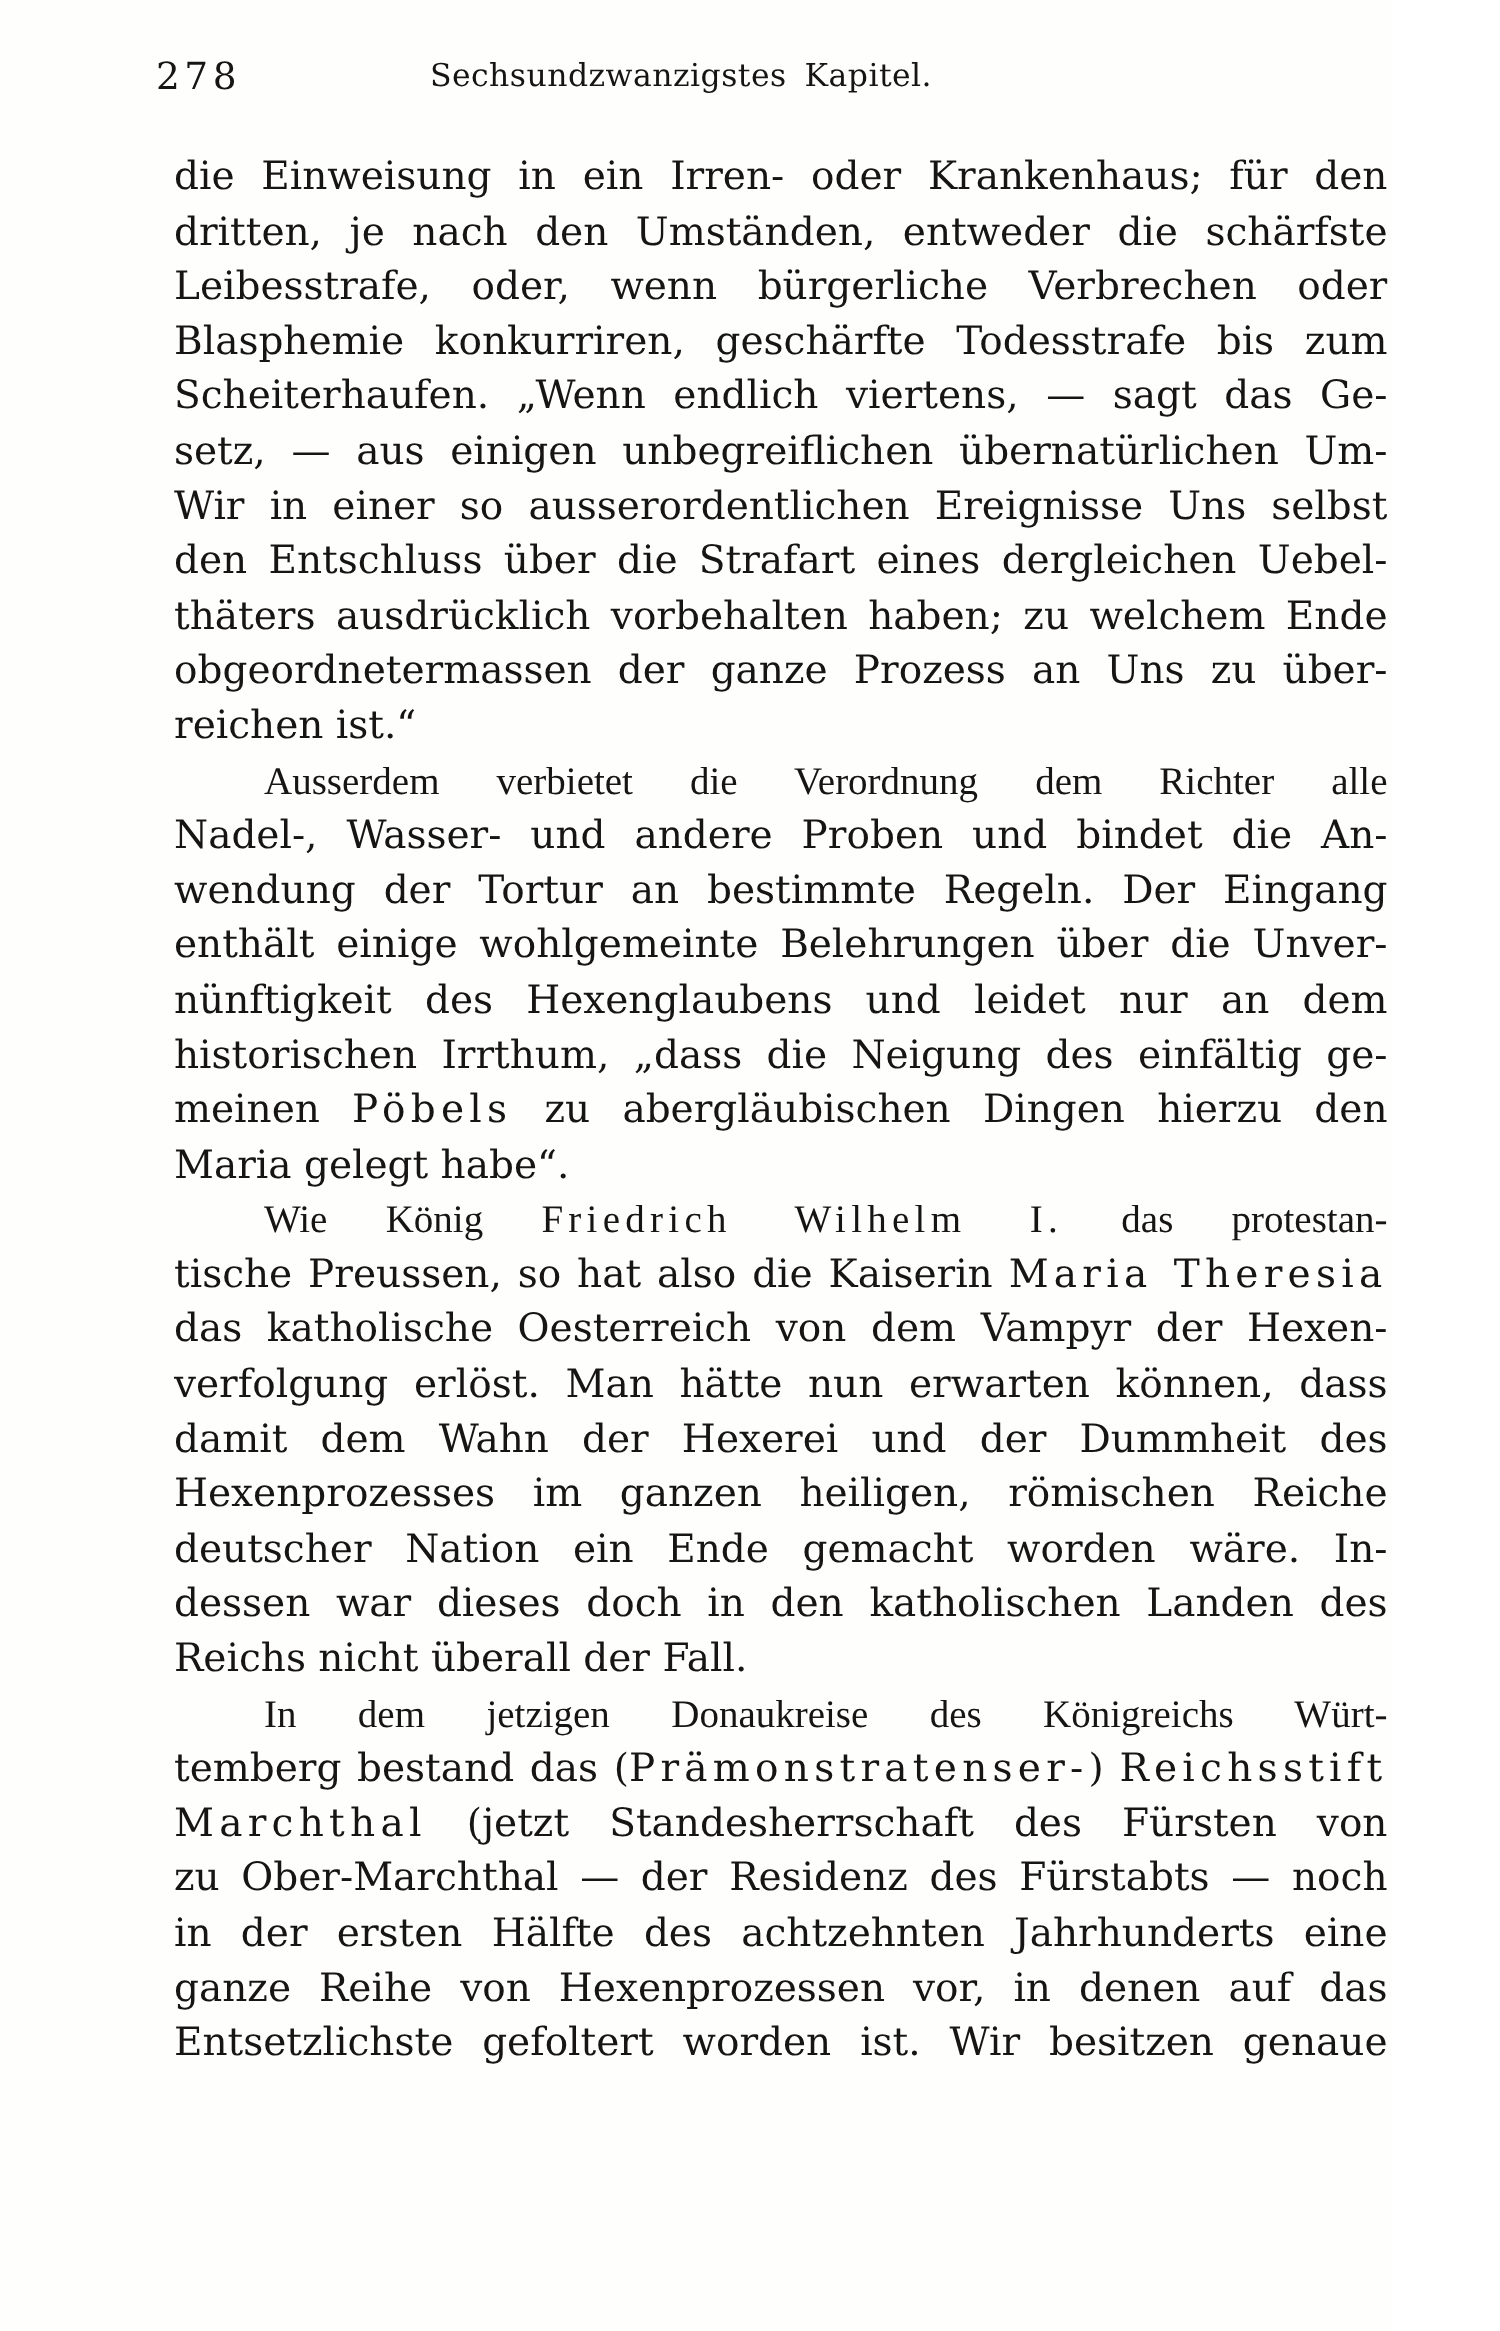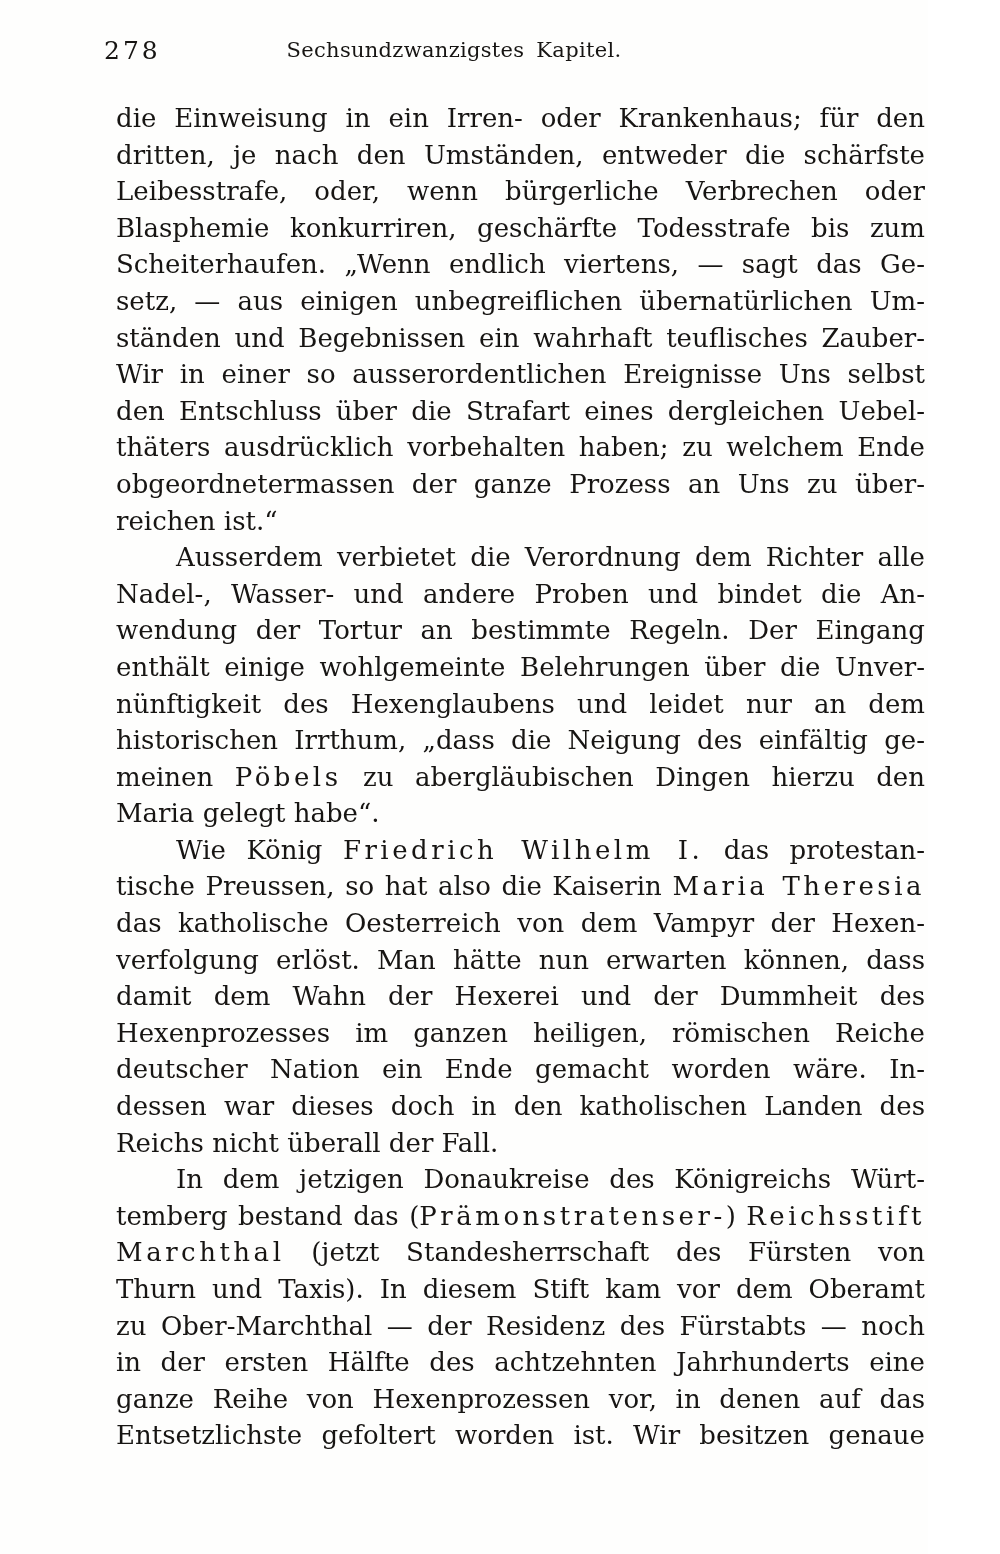--- a/index.html
+++ b/index.html
@@ -53,41 +53,41 @@
     text-align-last: justify;
     overflow: hidden;
     margin-left: 14px;
   }
   .line.nojust {
     text-align: right;
     text-align-last: left;
   }
   .line.indent {
     text-indent: 60px;
+    font-family: Liberation Serif, serif;
   }
   .sperr {
     letter-spacing: 0.135em;
   }
 </style>
 </head>
 <body>
 
 <div class="page">
   <div class="pagehead">
     <span class="pagenum">278</span>
     <span class="runhead">Sechsundzwanzigstes Kapitel.</span>
   </div>
   <div class="bodytext" id="bodytext">
       <div class="line"><span class="">die Einweisung in ein Irren- oder Krankenhaus; für den</span></div>
       <div class="line"><span class="">dritten, je nach den Umständen, entweder die schärfste</span></div>
       <div class="line"><span class="">Leibesstrafe, oder, wenn bürgerliche Verbrechen oder</span></div>
       <div class="line"><span class="">Blasphemie konkurriren, geschärfte Todesstrafe bis zum</span></div>
       <div class="line"><span class="">Scheiterhaufen.  „Wenn endlich viertens, — sagt das Ge-</span></div>
       <div class="line"><span class="">setz, — aus einigen unbegreiflichen übernatürlichen Um-</span></div>
-      <div class="line"><span class="">ständen und Begebnissen ein wahrhaft teuflisches Zauber-</span></div>
       <div class="line"><span class="">Wir in einer so ausserordentlichen Ereignisse Uns selbst</span></div>
       <div class="line"><span class="">den Entschluss über die Strafart eines dergleichen Uebel-</span></div>
       <div class="line"><span class="">thäters ausdrücklich vorbehalten haben; zu welchem Ende</span></div>
       <div class="line"><span class="">obgeordnetermassen der ganze Prozess an Uns zu über-</span></div>
       <div class="line nojust"><span class="">reichen ist.“</span></div>
       <div class="line indent"><span class="">Ausserdem verbietet die Verordnung dem Richter alle</span></div>
       <div class="line"><span class="">Nadel-, Wasser- und andere Proben und bindet die An-</span></div>
       <div class="line"><span class="">wendung der Tortur an bestimmte Regeln.  Der Eingang</span></div>
       <div class="line"><span class="">enthält einige wohlgemeinte Belehrungen über die Unver-</span></div>
       <div class="line"><span class="">nünftigkeit des Hexenglaubens und leidet nur an dem</span></div>
@@ -99,19 +99,18 @@
       <div class="line"><span class="">das katholische Oesterreich von dem Vampyr der Hexen-</span></div>
       <div class="line"><span class="">verfolgung erlöst.  Man hätte nun erwarten können, dass</span></div>
       <div class="line"><span class="">damit dem Wahn der Hexerei und der Dummheit des</span></div>
       <div class="line"><span class="">Hexenprozesses im ganzen heiligen, römischen Reiche</span></div>
       <div class="line"><span class="">deutscher Nation ein Ende gemacht worden wäre. In-</span></div>
       <div class="line"><span class="">dessen war dieses doch in den katholischen Landen des</span></div>
       <div class="line nojust"><span class="">Reichs nicht überall der Fall.</span></div>
       <div class="line indent"><span class="">In dem jetzigen Donaukreise des Königreichs Würt-</span></div>
       <div class="line"><span class="">temberg bestand das (</span><span class="sperr">Prämonstratenser-</span><span class="">) </span><span class="sperr">Reichsstift</span></div>
       <div class="line"><span class="sperr">Marchthal</span><span class=""> (jetzt Standesherrschaft des Fürsten von</span></div>
-      <div class="line"><span class="">Thurn und Taxis).  In diesem Stift kam vor dem Oberamt</span></div>
       <div class="line"><span class="">zu Ober-Marchthal — der Residenz des Fürstabts — noch</span></div>
       <div class="line"><span class="">in der ersten Hälfte des achtzehnten Jahrhunderts eine</span></div>
       <div class="line"><span class="">ganze Reihe von Hexenprozessen vor, in denen auf das</span></div>
       <div class="line"><span class="">Entsetzlichste gefoltert worden ist.  Wir besitzen genaue</span></div>
     </div>
 </div>
 
 </body></html>

